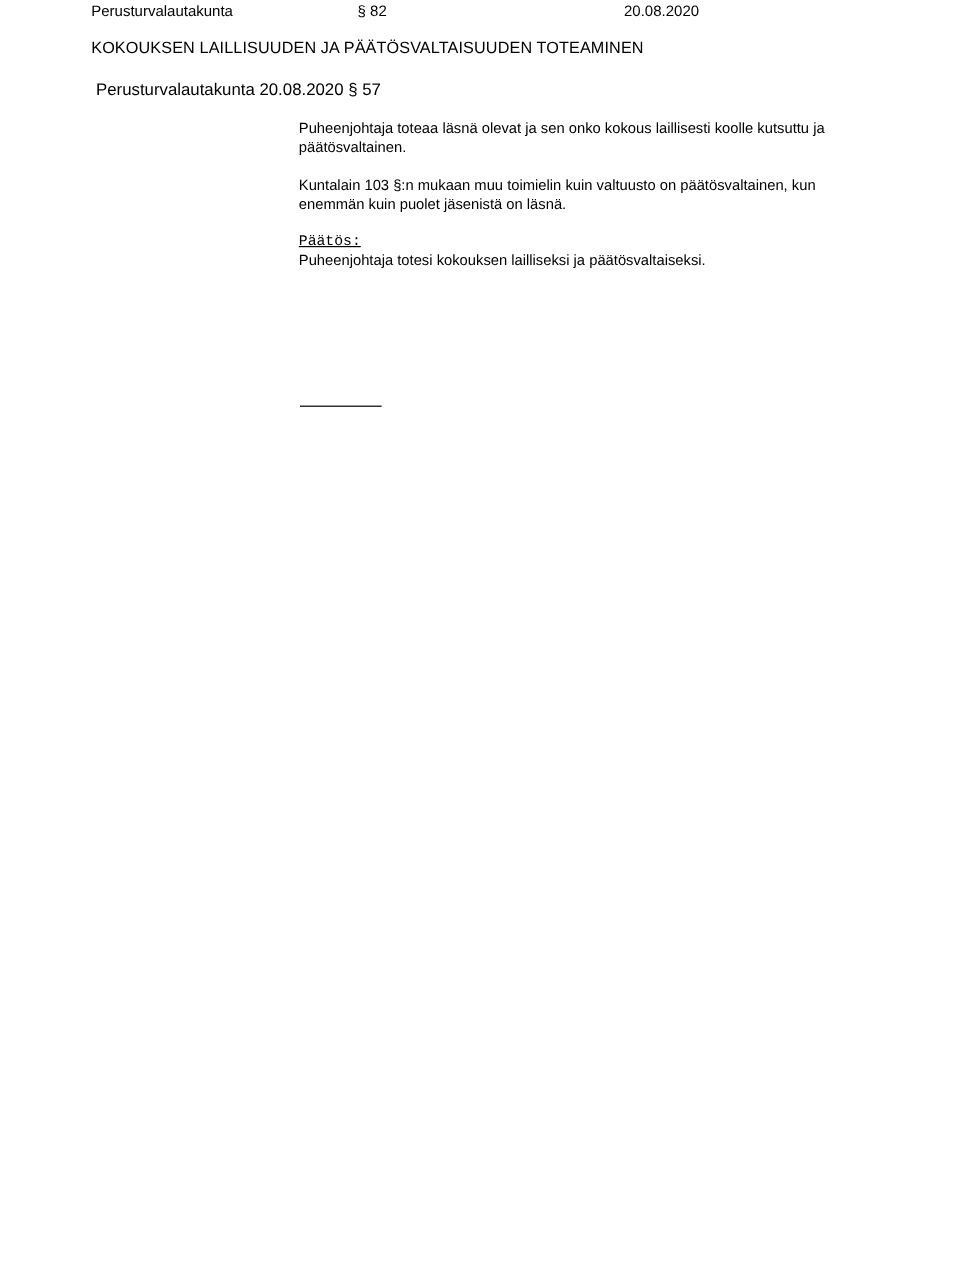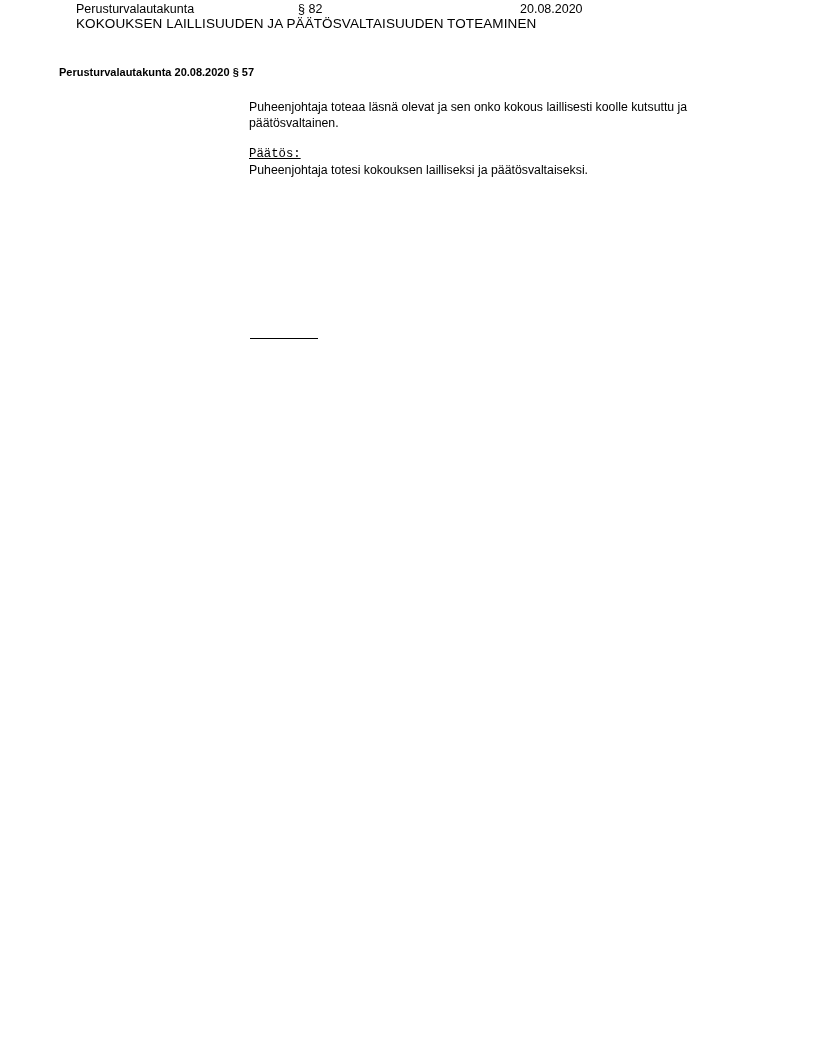--- a/index.html
+++ b/index.html
@@ -42,33 +42,32 @@
     left: 222px;
     top: 0px;
   }
   .header-date {
     position: absolute;
     left: 444px;
     top: 0px;
   }
   .doc-title {
     position: absolute;
-    top: 16px;
+    top: 32px;
     left: 76px;
     font-size: 13.5px;
     letter-spacing: 0.1px;
     white-space: nowrap;
   }
   .doc-subtitle {
     position: absolute;
     top: 66px;
-    left: 59px;
-    font-size: 11px;
+    left: 80px;
+    font-size: 14px;
     white-space: nowrap;
-    font-weight: bold;
   }
   .body-block {
     position: absolute;
     top: 99px;
     left: 249px;
     width: 488px;
     font-size: 12.3px;
     line-height: 16.4px;
   }
   .para {
@@ -106,20 +105,21 @@
     <span class="header-section">§ 82</span>
     <span class="header-date">20.08.2020</span>
   </div>
 
   <div class="doc-title">KOKOUKSEN LAILLISUUDEN JA PÄÄTÖSVALTAISUUDEN TOTEAMINEN</div>
 
   <div class="doc-subtitle">Perusturvalautakunta 20.08.2020 § 57</div>
 
   <div class="body-block">
     <p class="para">Puheenjohtaja toteaa läsnä olevat ja sen onko kokous laillisesti koolle kutsuttu ja päätösvaltainen.</p>
+    <p class="para">Kuntalain 103 §:n mukaan muu toimielin kuin valtuusto on päätösvaltainen, kun enemmän kuin puolet jäsenistä on läsnä.</p>
     <div class="decision-block">
       <span class="line decision-label">Päätös:</span>
       <span class="line">Puheenjohtaja totesi kokouksen lailliseksi ja päätösvaltaiseksi.</span>
     </div>
   </div>
 
   <div class="sig-line"></div>
 
 </div>
 

